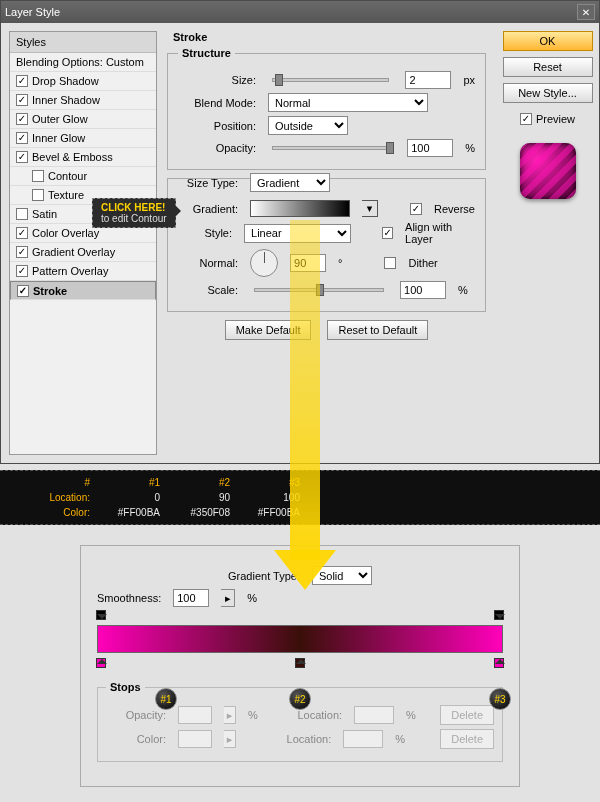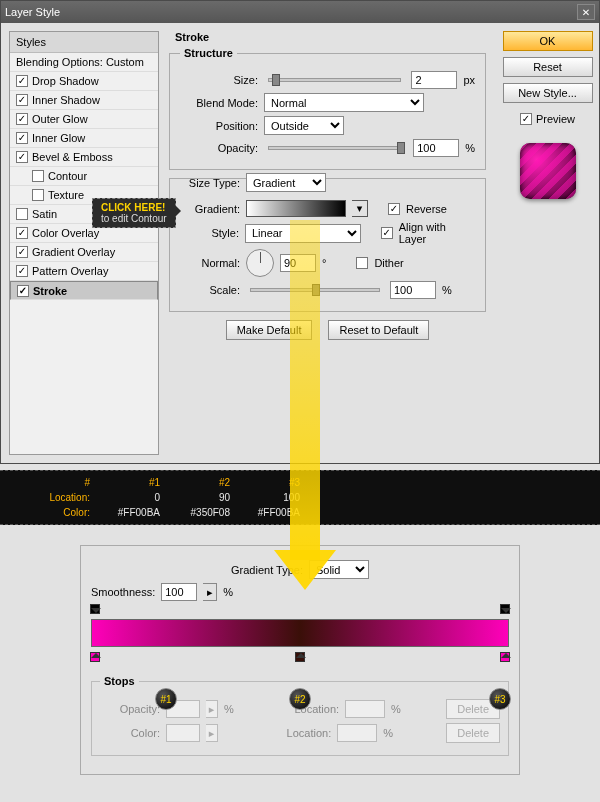--- a/index.html
+++ b/index.html
@@ -12,21 +12,21 @@
 .styleslist{width:150px;border:1px solid #999;background:#f0f0f0}
 .styleslist .hdr{background:#d8d8d8;padding:4px 6px;border-bottom:1px solid #bbb}
 .styleslist .item{padding:3px 6px;border-bottom:1px solid #ddd;display:flex;align-items:center;gap:4px}
 .styleslist .item.sel{background:#c8c8c8;font-weight:bold}
 .styleslist .item.indent{padding-left:22px}
 .cb{width:12px;height:12px;border:1px solid #777;background:#fff;display:inline-flex;align-items:center;justify-content:center;font-size:9px}
 .cb.checked::after{content:"✓";color:#000;font-size:10px;line-height:1}
 .mainpanel{flex:1;padding:0 10px}
 fieldset{border:1px solid #aaa;padding:8px 10px;margin-bottom:8px}
 legend{padding:0 4px;font-weight:bold}
-.row{display:flex;align-items:center;margin:4px 0;gap:6px}
+.row{display:flex;align-items:center;margin:4px 0;gap:12px}
 .lbl{width:78px;text-align:right}
 .slider{flex:1;height:4px;background:#ccc;border:1px solid #999;position:relative;margin:0 4px}
 .slider .thumb{position:absolute;width:8px;height:12px;background:#888;border:1px solid #555;top:-5px}
 .numinput{width:46px;height:18px;border:1px solid #888;background:#fff;padding:1px 3px;text-align:left}
 select,.sel{height:19px;border:1px solid #888;background:#fff;padding:0 2px}
 .rightcol{width:95px;padding-left:8px;display:flex;flex-direction:column;gap:6px;align-items:center}
 .btn{width:90px;height:20px;border:1px solid #888;background:linear-gradient(#fff,#ddd);display:flex;align-items:center;justify-content:center}
 .btn.ok{background:linear-gradient(#ffe89a,#ffb733);border:1px solid #c68a00}
 .preview{width:56px;height:56px;border-radius:10px;background:radial-gradient(circle at 30% 30%,#ff1fb5,#4a0030);box-shadow:inset 0 0 6px #000,0 2px 4px rgba(0,0,0,.4);margin-top:8px;position:relative;overflow:hidden}
 .preview::after{content:"";position:absolute;inset:0;background:repeating-linear-gradient(135deg,rgba(255,20,180,.5) 0 6px,transparent 6px 12px)}
@@ -40,21 +40,21 @@
 .callout::after{content:"";position:absolute;right:-14px;top:4px;border:8px solid transparent;border-left-color:#2b2b2b}
 .arrow{position:absolute;left:280px;top:220px;width:50px;height:380px;pointer-events:none;z-index:9}
 .arrow .shaft{position:absolute;left:10px;top:0;width:30px;height:340px;background:linear-gradient(180deg,rgba(255,215,0,.45),rgba(255,215,0,.95))}
 .arrow .head{position:absolute;left:-6px;top:330px;width:0;height:0;border-left:31px solid transparent;border-right:31px solid transparent;border-top:40px solid rgba(255,215,0,.95)}
 .stoptable{position:absolute;left:0;top:470px;width:600px;background:#0f0f0f;border-top:1px dashed #555;border-bottom:1px dashed #555;padding:4px 0}
 .stoptable .trow{display:flex;padding:2px 0}
 .stoptable .cell{text-align:right;font-size:10px}
 .stoptable .chdr{color:#ffb400}
 .stoptable .cval{color:#e8e8e8}
 .c0{width:90px}.c1{width:70px}.c2{width:70px}.c3{width:70px}
-.gradeditor{position:absolute;left:80px;top:545px;width:440px;border:1px solid #aaa;background:#e2e2e2;padding:10px}
+.gradeditor{position:absolute;left:80px;top:545px;width:440px;border:1px solid #aaa;background:#e2e2e2;padding:16px}
 .gradbar{height:28px;border:1px solid #666;background:linear-gradient(90deg,#ff00ba 0%,#3a0f08 50%,#ff00ba 100%);margin:18px 0 18px 0;position:relative}
 .gmarker{position:absolute;width:10px;height:10px;border:1px solid #333;top:-16px}
 .gmarker.btm{top:auto;bottom:-16px}
 .gmarker::after{content:"";position:absolute;left:0;bottom:-5px;border:5px solid transparent;border-top-color:#333}
 .gmarker.btm::after{top:-5px;bottom:auto;border-top-color:transparent;border-bottom-color:#333}
 .badge{position:absolute;width:22px;height:22px;border-radius:50%;background:radial-gradient(circle at 35% 30%,#555,#000);color:#ffd400;display:flex;align-items:center;justify-content:center;font-size:10px;border:1px solid #888}
 .stopsfs{border:1px solid #bbb;padding:8px;margin-top:8px}
 .stopsfs .row .lbl{width:60px;color:#888}
 .dis{color:#aaa;border:1px solid #bbb;background:#eee}
 .flexgrow{flex:1}

